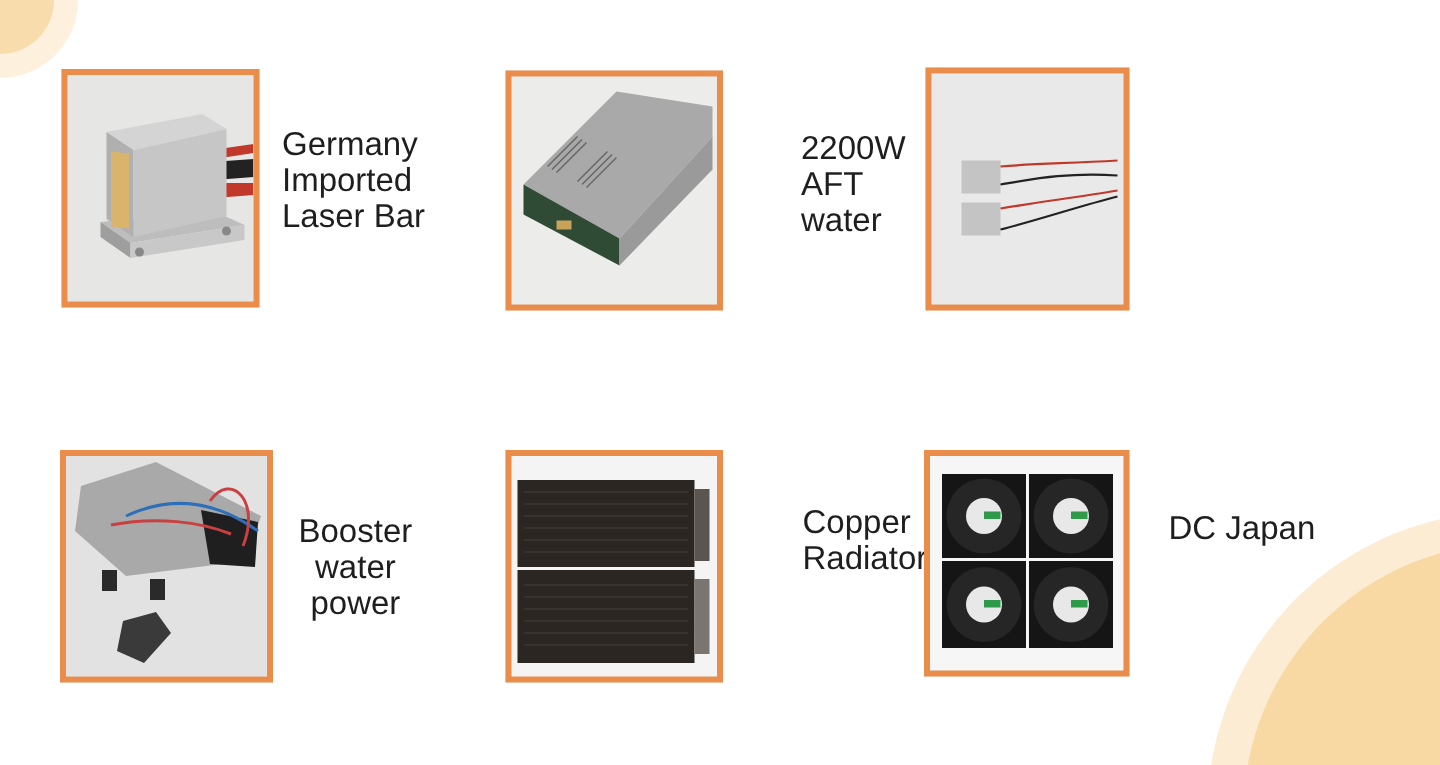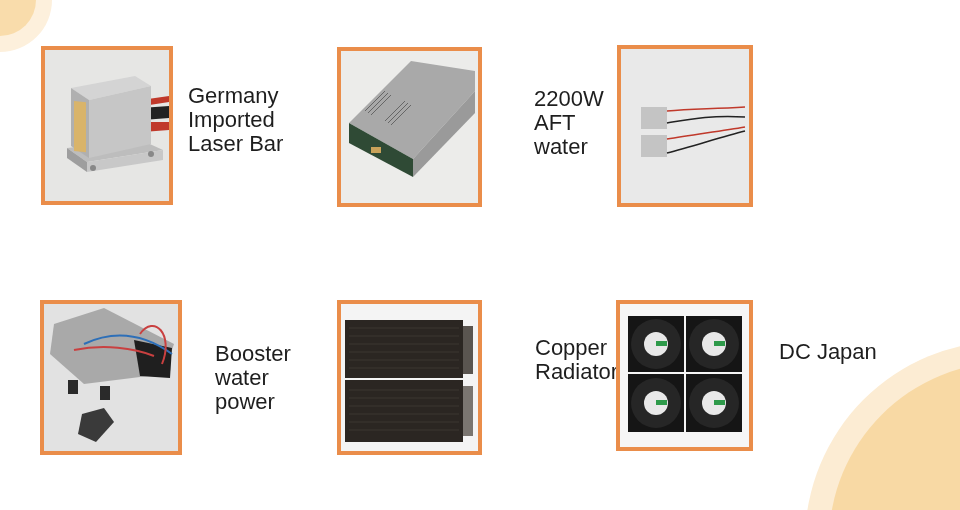--- a/index.html
+++ b/index.html
@@ -101,21 +101,21 @@
     <path d="M10 20 L60 4 L130 40 L120 70 L40 80 L6 50 Z" fill="#a9a9a9"></path>
     <path d="M90 36 L128 44 L126 74 L96 72 Z" fill="#1f1f1f"></path>
     <path d="M40 40 C70 26 100 30 128 50" stroke="#2d6fb8" stroke-width="2" fill="none"></path>
     <path d="M30 46 C60 40 90 44 110 52" stroke="#c94040" stroke-width="2" fill="none"></path>
     <path d="M96 30 C110 10 130 30 118 60" stroke="#c94040" stroke-width="2" fill="none"></path>
     <rect x="24" y="76" width="10" height="14" fill="#2a2a2a"></rect>
     <rect x="56" y="82" width="10" height="14" fill="#2a2a2a"></rect>
     <path d="M38 110 L60 104 L70 118 L52 138 L34 130 Z" fill="#3a3a3a"></path>
   </svg>
 </div>
-<div class="label" style="left:215px;top:342px;">
+<div class="label" style="left:199px;top:342px;text-align:center;">
   <div>Booster</div>
   <div>water</div>
   <div>power</div>
 </div>
 
 <div class="frame" style="left:337px;top:300px;width:145px;height:155px;">
   <svg viewBox="0 0 137 147">
     <rect width="137" height="147" fill="#f4f4f4"></rect>
     <rect x="4" y="16" width="118" height="58" fill="#2b2622"></rect>
     <rect x="4" y="76" width="118" height="62" fill="#2b2622"></rect>

